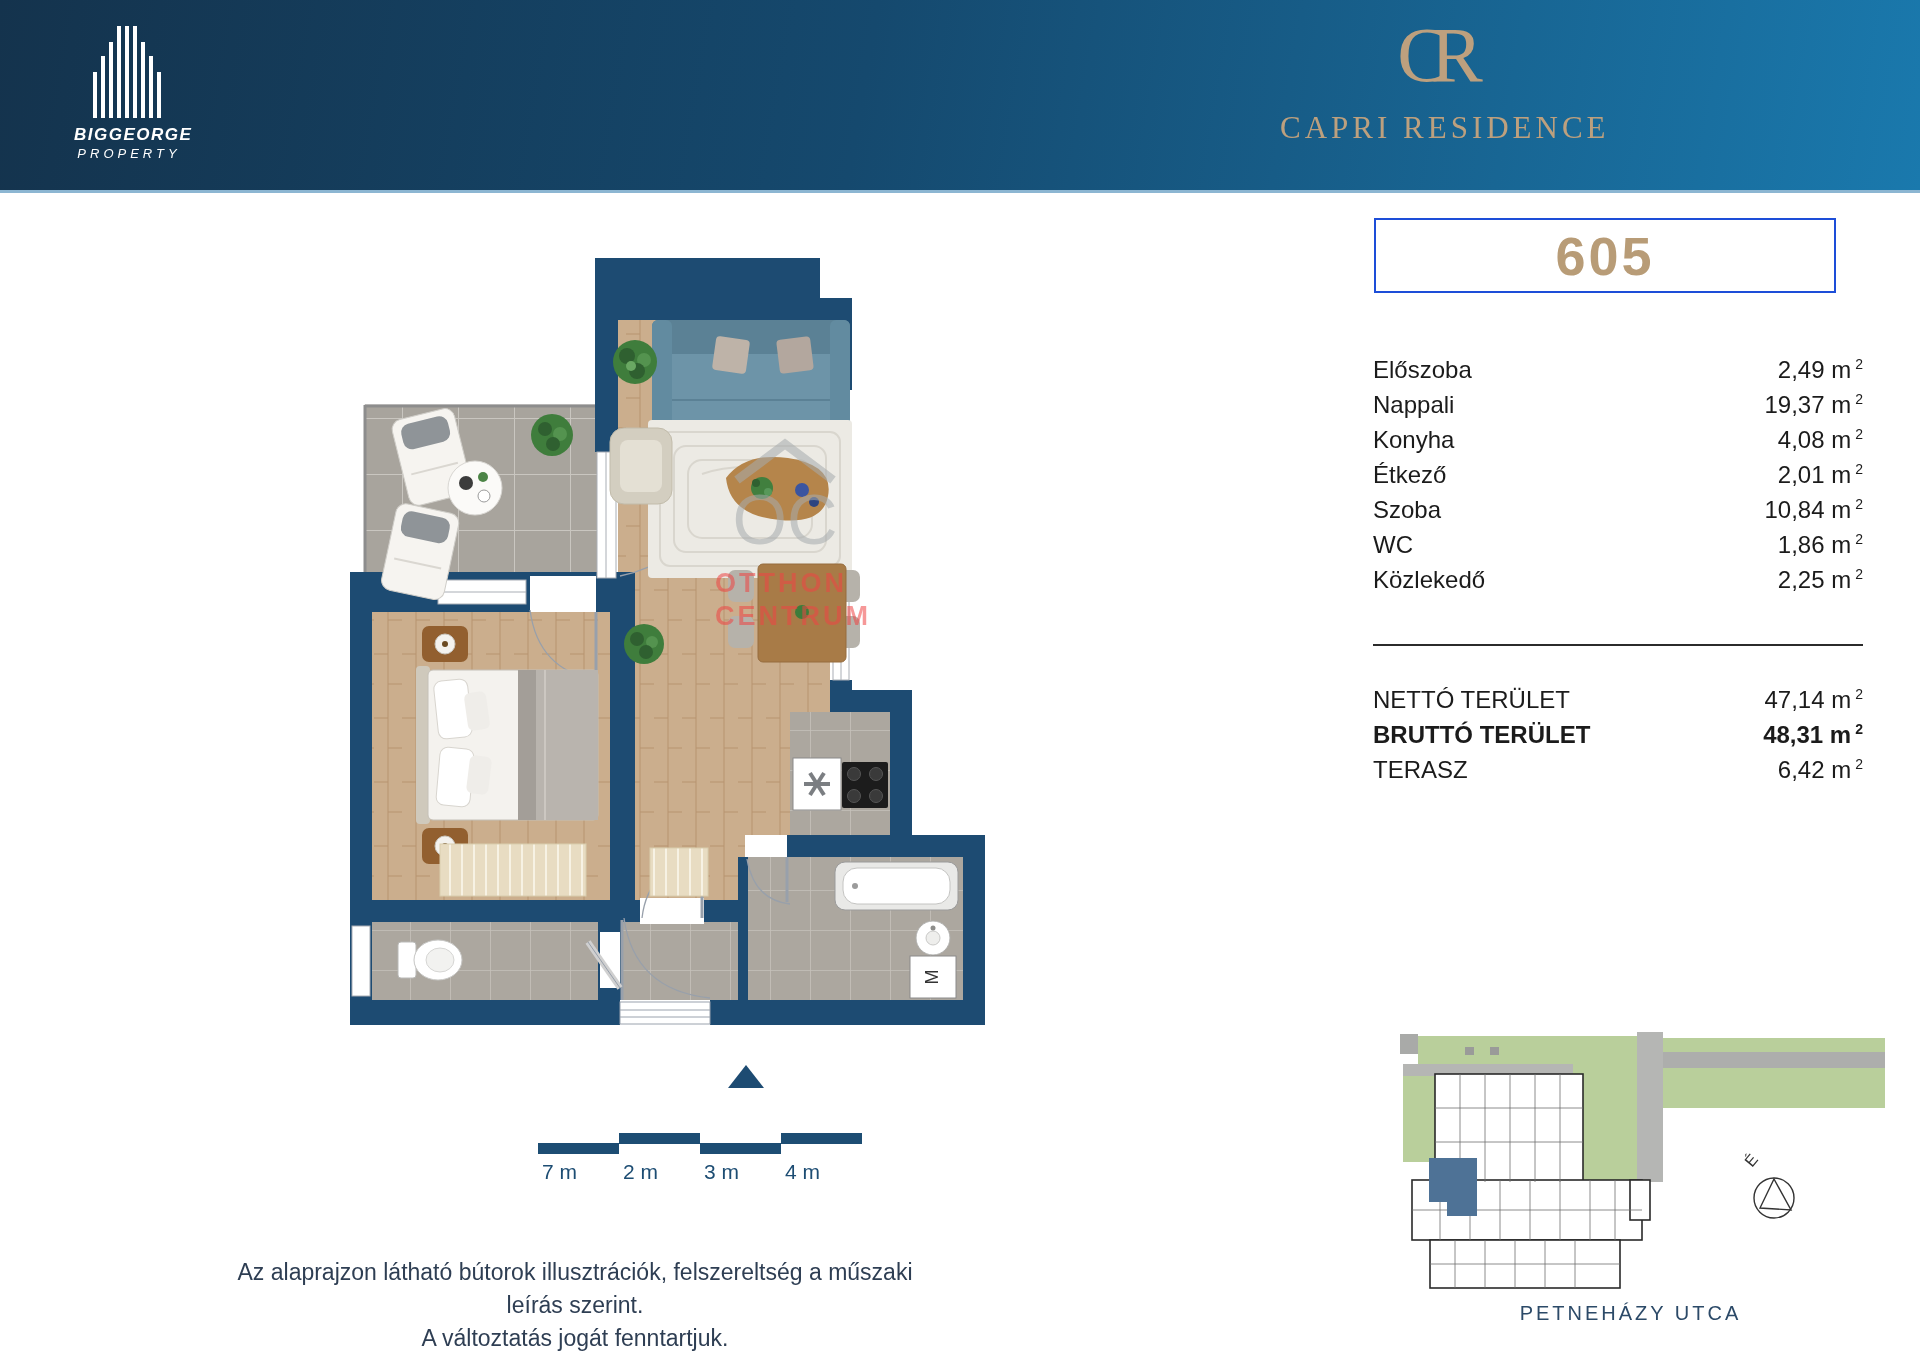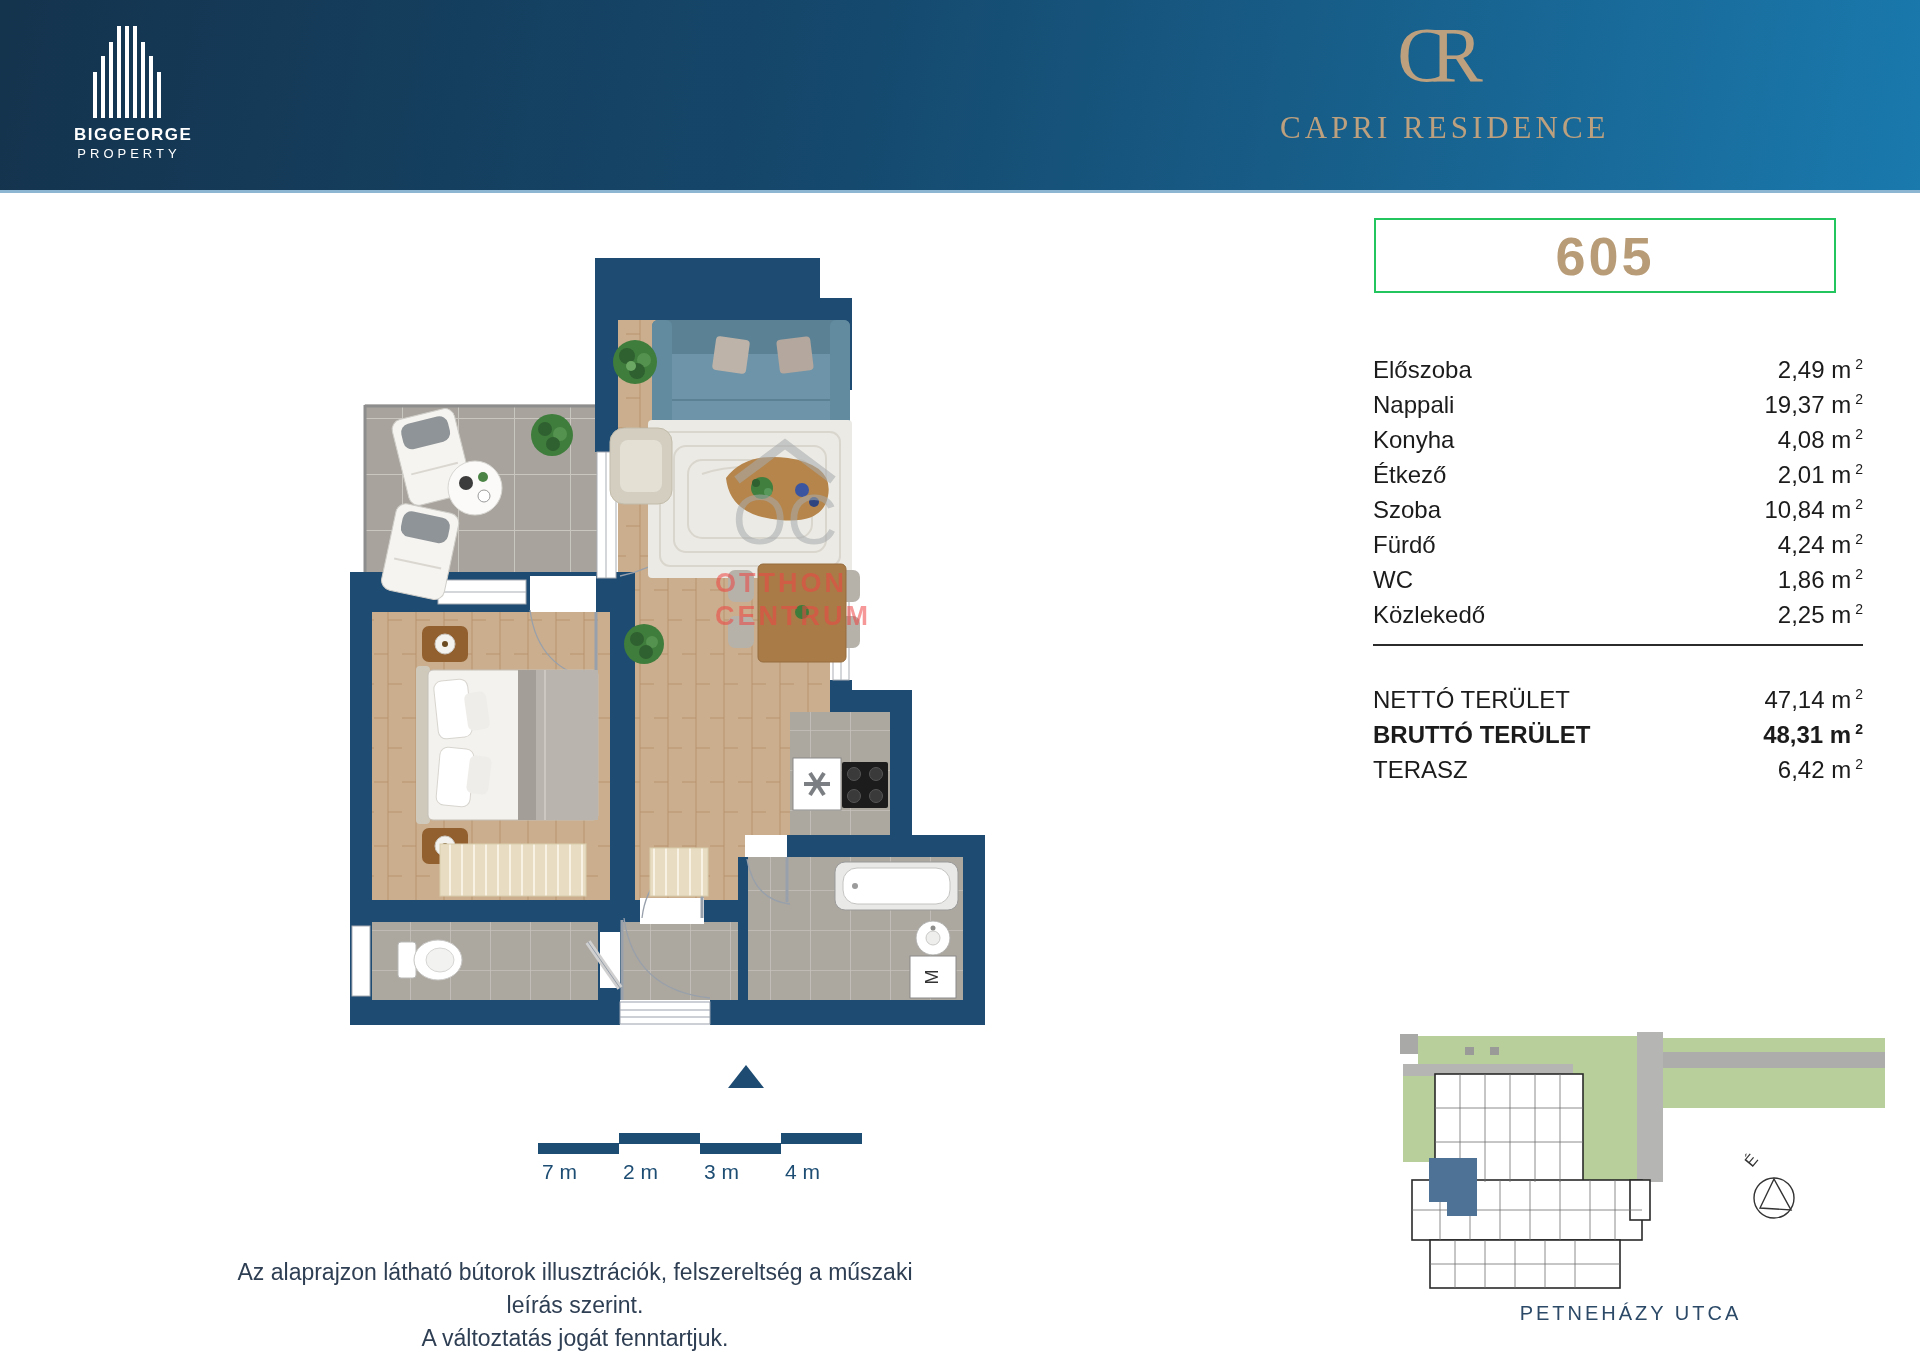--- a/index.html
+++ b/index.html
@@ -9,32 +9,32 @@
   }
   *{margin:0;padding:0;box-sizing:border-box;}
   html,body{background:#e8e8e8;}
   body{font-family:"Liberation Sans",sans-serif;}
   .page{position:relative;width:1920px;height:1357px;background:#ffffff;overflow:hidden;margin:0 auto;}
 
   
   .banner{position:absolute;left:0;top:0;width:1920px;height:193px;
     background:linear-gradient(100deg,var(--banner-start) 0%,var(--banner-mid) 45%,var(--banner-end) 100%);
     border-bottom:3px solid #8cb6d2;}
-  .bg-logo{position:absolute;left:74px;top:22px;width:110px;text-align:center;color:#fff;}
+  .bg-logo{position:absolute;left:74px;top:22px;width:110px;text-align:center;color:#fff;font-style:italic;}
   .bg-logo .bars{display:block;margin:0 auto;}
   .bg-brand{font-size:17px;font-weight:bold;letter-spacing:1.5px;margin-top:7px;}
   .bg-sub{font-size:13px;letter-spacing:4px;margin-top:1px;}
   .cr-logo{position:absolute;left:1280px;top:16px;width:320px;text-align:center;color:var(--gold);
     font-family:"Liberation Serif",serif;}
   .cr-mono{font-size:78px;line-height:78px;}
   .cr-mono .c{letter-spacing:-0.24em;}
   .cr-name{font-size:31px;letter-spacing:4px;margin-top:16px;white-space:nowrap;}
 
   
-  .unit-box{position:absolute;left:1374px;top:218px;width:462px;height:75px;border:2px solid #22c55e;
+  .unit-box{position:absolute;left:1374px;top:218px;width:462px;height:75px;border:2px solid #1d4ed8;
     text-align:center;line-height:72px;font-size:54px;font-weight:bold;letter-spacing:3px;color:#b89c77;}
   .room-list{position:absolute;left:1373px;top:356px;width:490px;}
   .row{display:flex;justify-content:space-between;align-items:flex-start;height:35px;font-size:24px;color:var(--ink);}
   .row .val{white-space:nowrap;}
   .row sup{font-size:14px;margin-left:4px;}
   .list-divider{position:absolute;left:1373px;top:644px;width:490px;height:0;border-top:2px solid #2b2b2b;}
   .totals{position:absolute;left:1373px;top:686px;width:490px;}
   .totals .row{height:35px;}
   .row.bold{font-weight:bold;}
 
@@ -105,24 +105,20 @@
       </div>
       <div class="row">
         <span>Étkező</span>
         <span class="val">2,01&nbsp;m<sup>2</sup></span>
       </div>
       <div class="row">
         <span>Szoba</span>
         <span class="val">10,84&nbsp;m<sup>2</sup></span>
       </div>
       <div class="row">
-        <span>Fürdő</span>
-        <span class="val">4,24&nbsp;m<sup>2</sup></span>
-      </div>
-      <div class="row">
         <span>WC</span>
         <span class="val">1,86&nbsp;m<sup>2</sup></span>
       </div>
       <div class="row">
         <span>Közlekedő</span>
         <span class="val">2,25&nbsp;m<sup>2</sup></span>
       </div>
     </div>
   <div class="list-divider"></div>
   <div class="totals">

